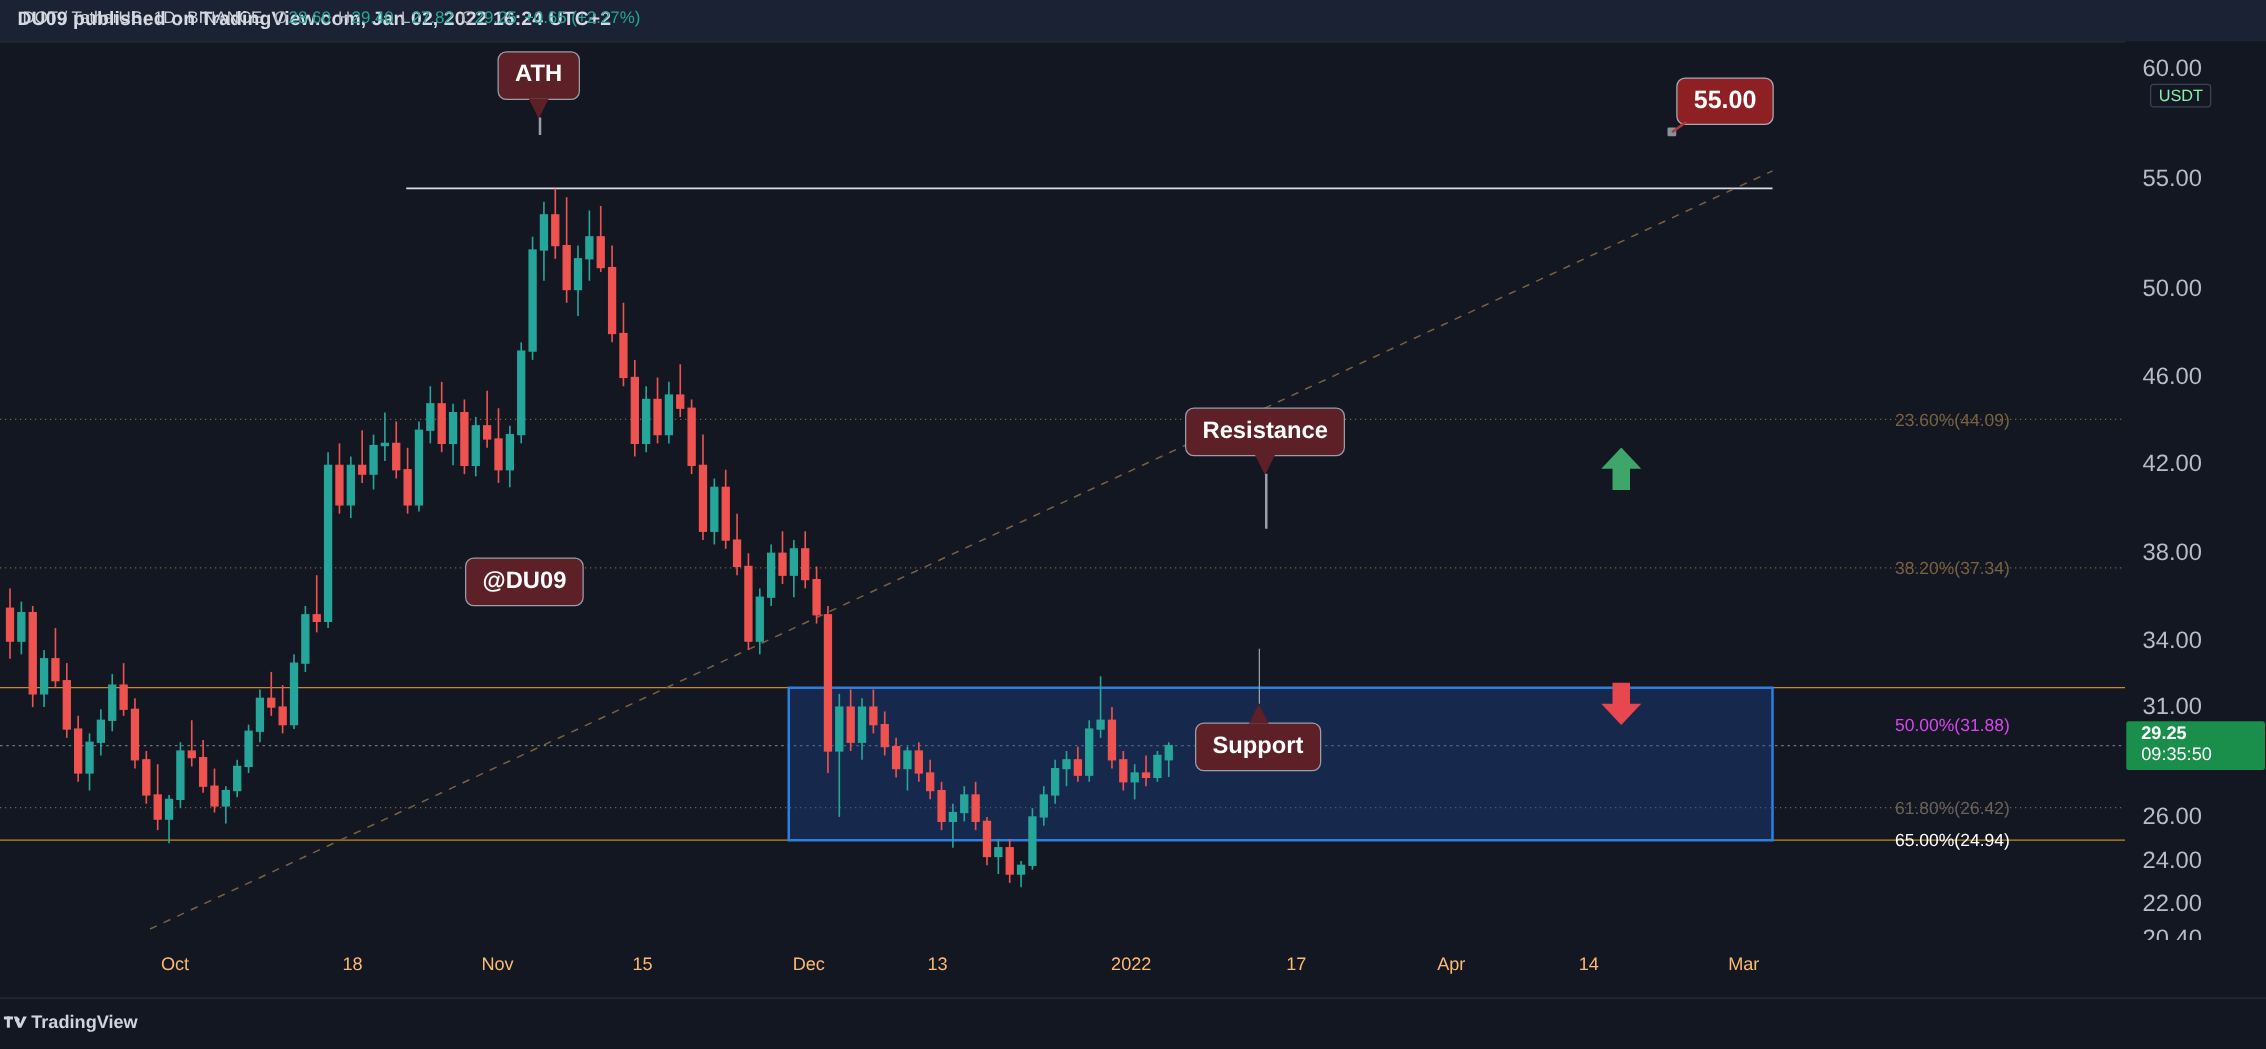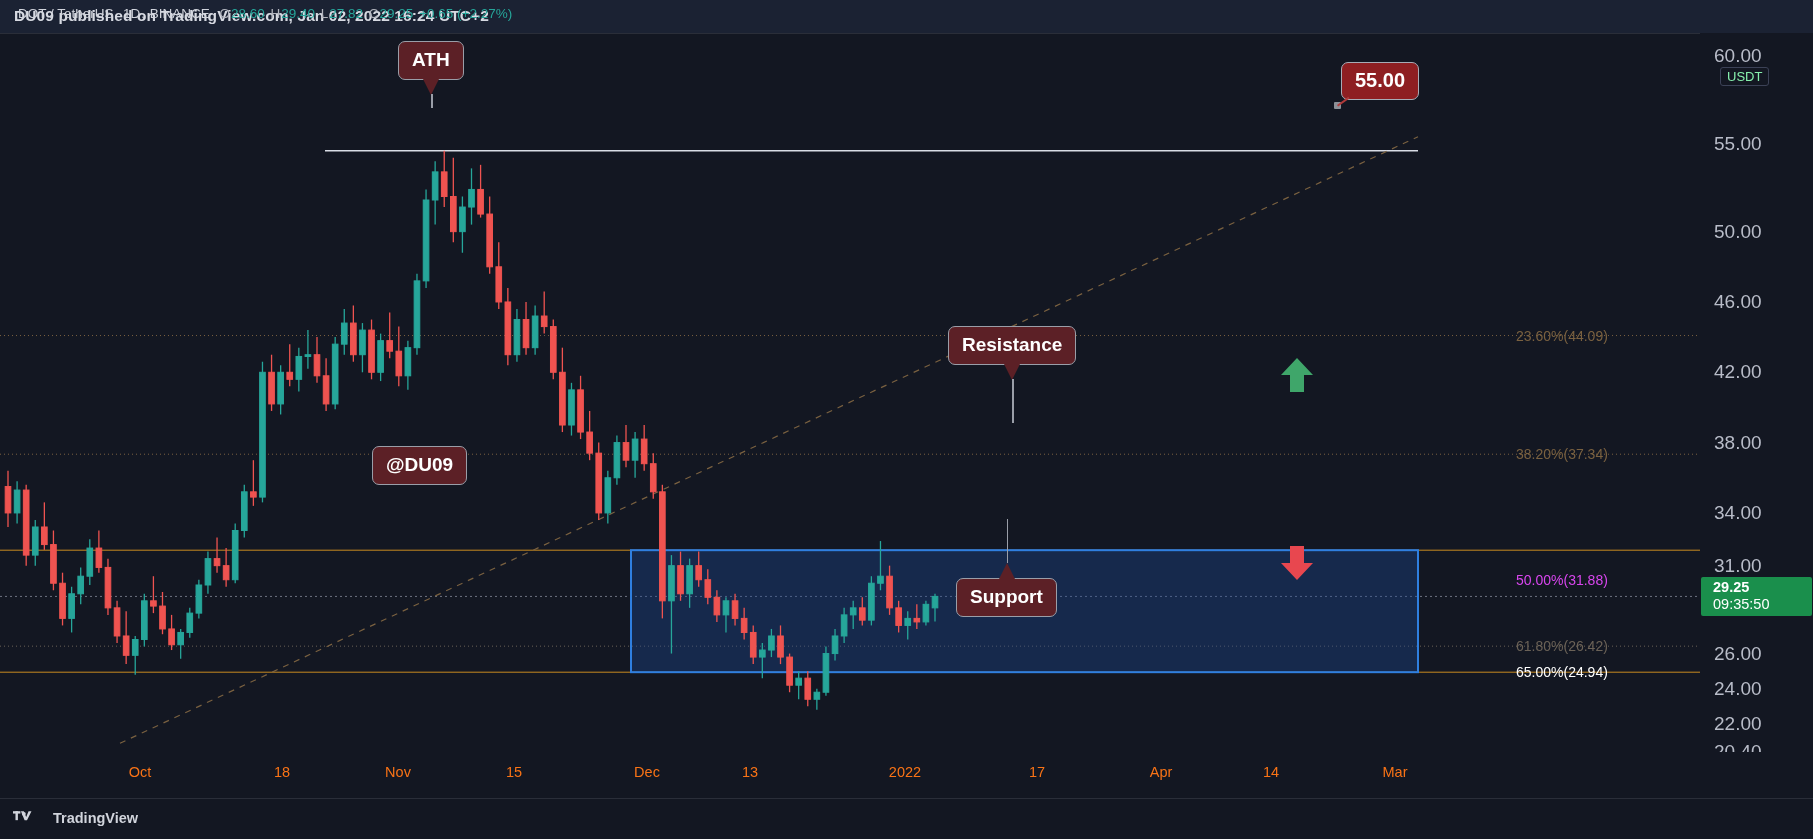--- a/index.html
+++ b/index.html
@@ -27,25 +27,25 @@
   .paxis-line{position:absolute;left:1700px;top:33px;width:1px;height:719px;background:#2a2e39;}
   .ptick{position:absolute;left:14px;font-size:19px;color:#b8bcc8;transform:translateY(-50%);white-space:nowrap;}
   .usdt{position:absolute;left:20px;top:34px;font-size:13px;color:#86efac;border:1px solid #3c4257;border-radius:3px;padding:1px 6px;background:#131722;}
   .pbadge{position:absolute;left:1px;width:111px;background:#1a8f4c;border-radius:2px;color:#ffffff;text-align:left;padding:2px 0 3px 12px;box-sizing:border-box;}
   .pbadge .p1{font-size:14.5px;font-weight:bold;line-height:17px;}
   .pbadge .p2{font-size:14.5px;line-height:17px;}
 
   
   .taxis{position:absolute;left:0;top:752px;width:1813px;height:46px;background:#131722;}
   .taxis-line{position:absolute;left:0;top:752px;width:1813px;height:0;border-top:1px dotted #3a3f50;}
-  .ttick{position:absolute;top:12px;font-size:14.5px;color:#f97316;transform:translateX(-50%);white-space:nowrap;}
+  .ttick{position:absolute;top:12px;font-size:14.5px;color:#fdba74;transform:translateX(-50%);white-space:nowrap;}
 
   
   .botbar{position:absolute;left:0;top:798px;width:1813px;height:41px;background:#131722;border-top:1px solid #2a2e39;}
-  .tvlogo{position:absolute;left:13px;top:11px;display:flex;align-items:flex-start;gap:21px;}
+  .tvlogo{position:absolute;left:3px;top:11px;display:flex;align-items:flex-end;gap:3px;}
   .tvlogo .nm{font-size:14.5px;color:#d1d4dc;font-weight:bold;}
   .fiblabel{position:absolute;font-size:14px;transform:translateY(-50%);white-space:nowrap;}
 
   
   .callout{position:absolute;background:#5c2026;border:1.5px solid #9a9ea8;border-radius:7px;color:#ffffff;font-size:19px;font-weight:bold;padding:7px 13px 8px;white-space:nowrap;box-sizing:border-box;}
   .co-tail{position:absolute;width:0;height:0;}
   .co-tail.down{border-left:8px solid transparent;border-right:8px solid transparent;border-top:16px solid #5c2026;}
   .co-tail.up{border-left:8px solid transparent;border-right:8px solid transparent;border-bottom:16px solid #5c2026;}
   .co-stem{position:absolute;width:1.5px;background:#9a9ea8;}
 

